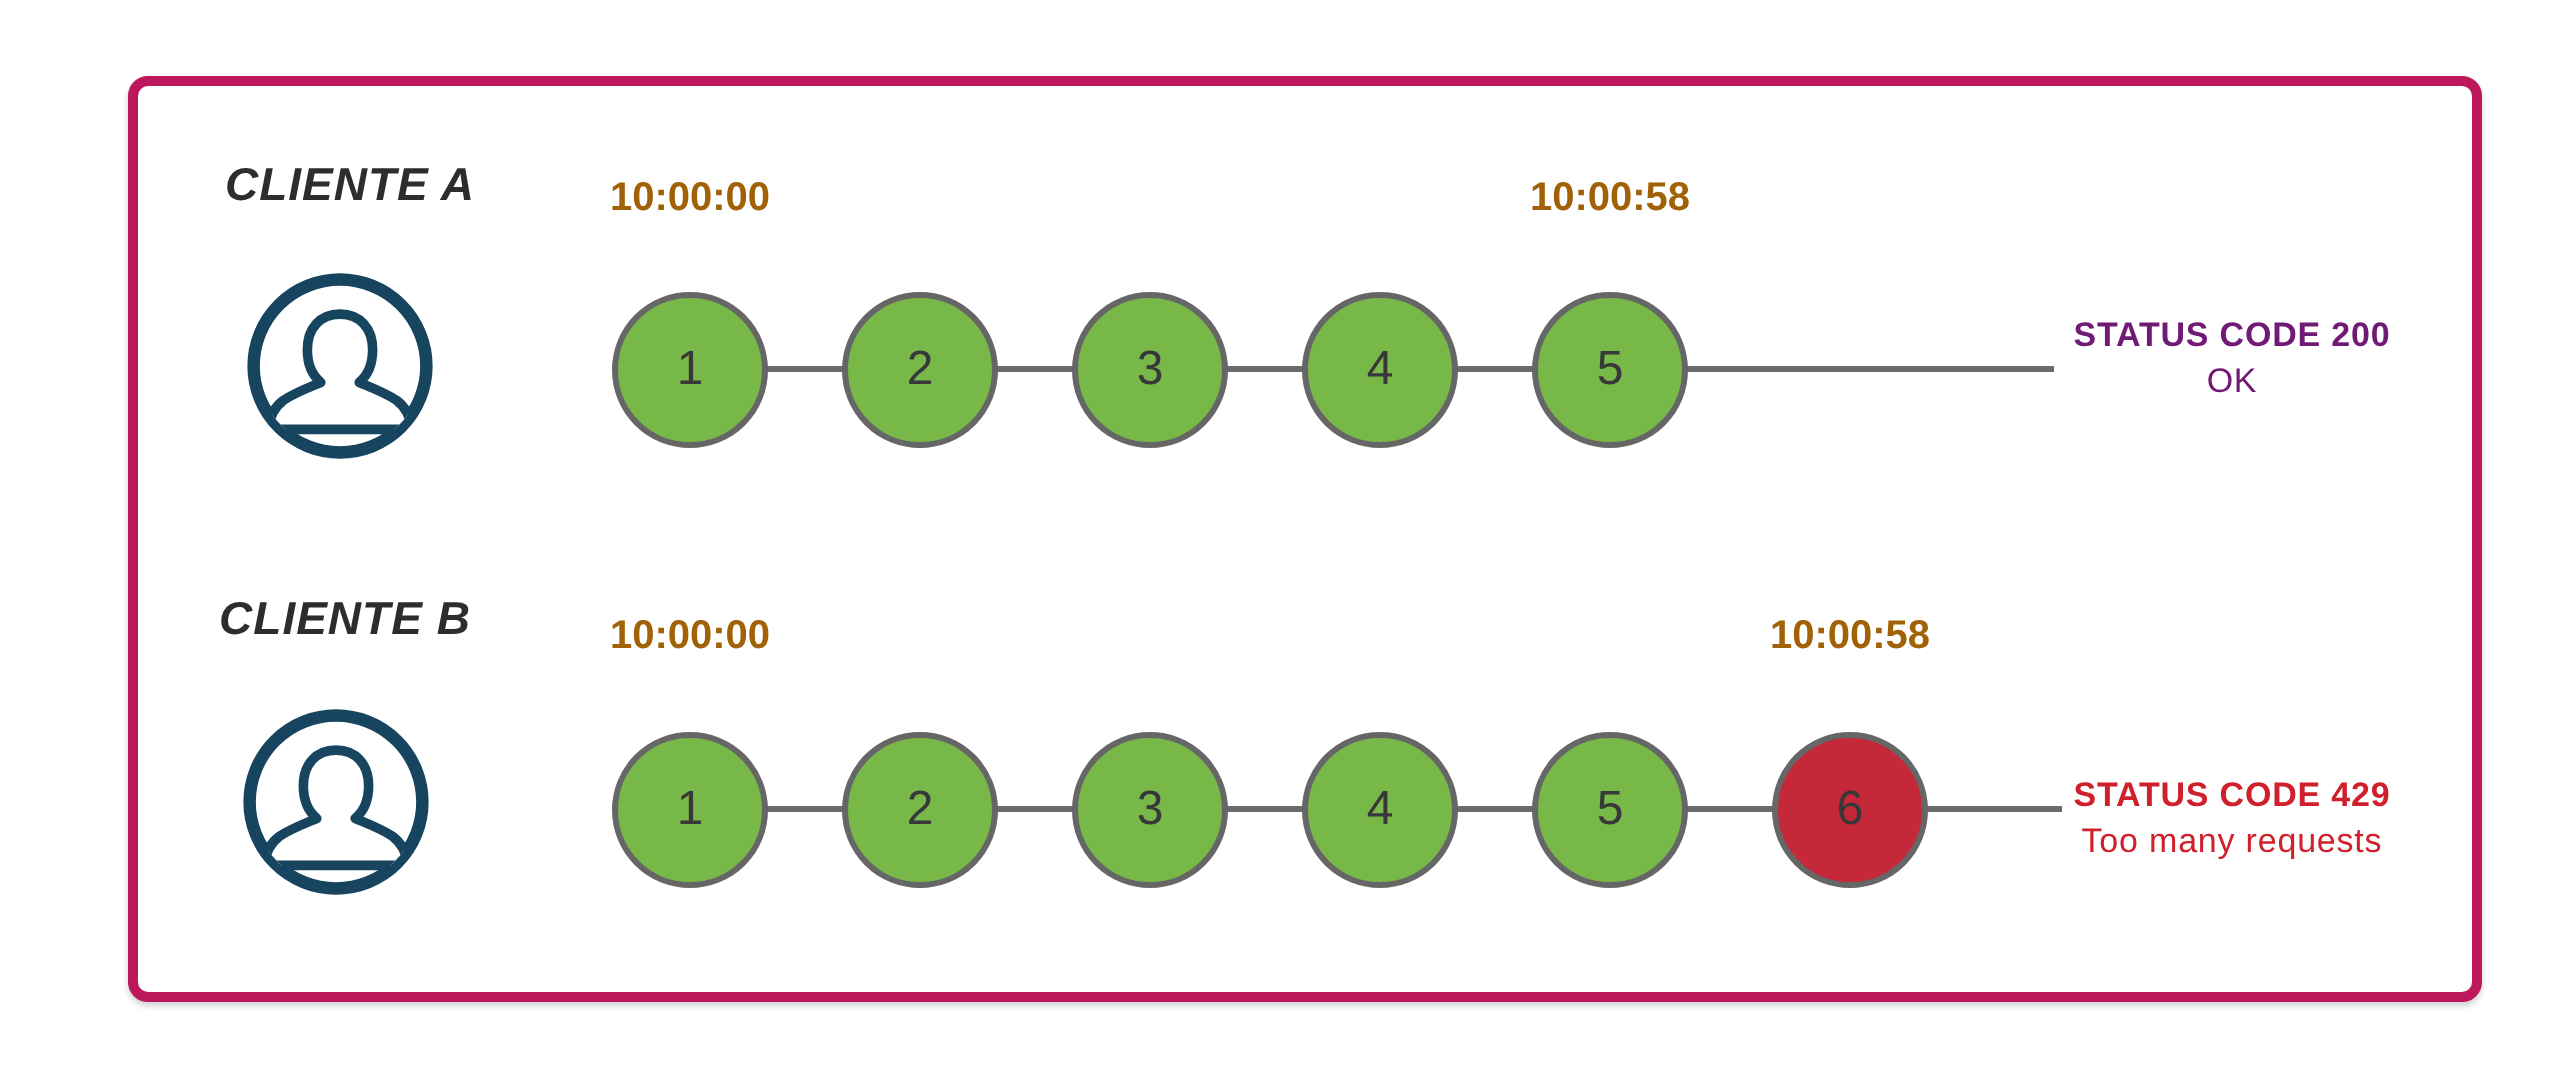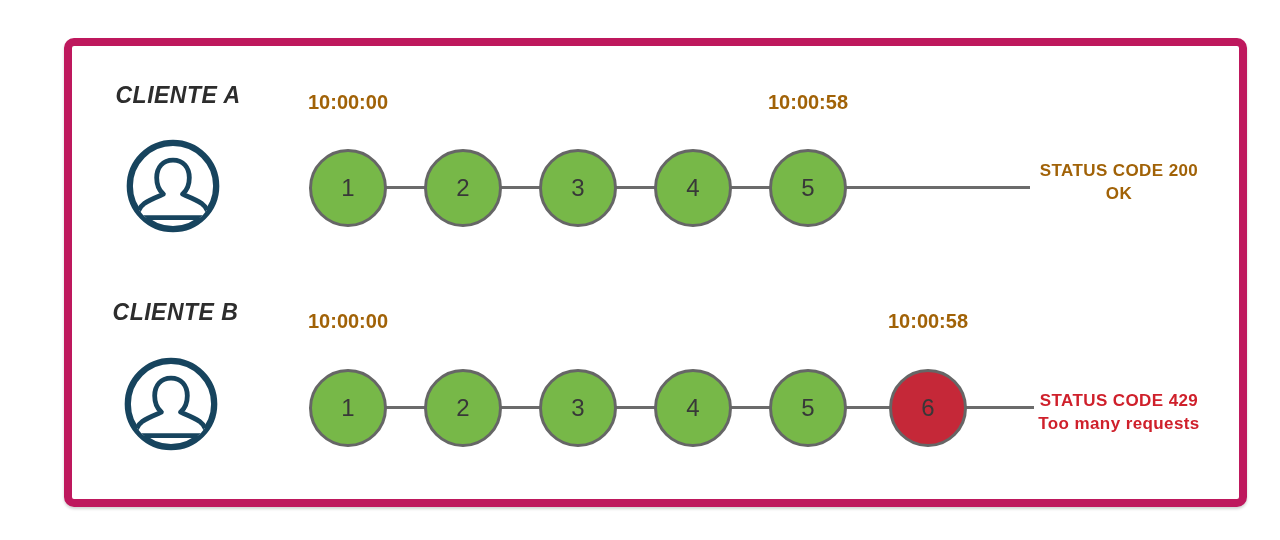--- a/index.html
+++ b/index.html
@@ -14,21 +14,21 @@
     height: 540px;
     background: #ffffff;
     overflow: hidden;
   }
   .panel {
     position: absolute;
     left: 64px;
     top: 38px;
     width: 1167px;
     height: 453px;
-    border: 8px solid #be185d;
+    border: 5px solid #be185d;
     border-radius: 10px;
     background: #ffffff;
     box-shadow: 0 2px 3px rgba(0,0,0,0.18);
   }
   .abs { position: absolute; }
   .client-label {
     font-size: 23px;
     font-weight: bold;
     font-style: italic;
     letter-spacing: 0.5px;
@@ -62,24 +62,24 @@
   }
   .req-circle.ok { background: #77b848; }
   .req-circle.blocked { background: #c52838; }
   .status-block {
     text-align: center;
     font-size: 17px;
     line-height: 23px;
     letter-spacing: 0.4px;
     white-space: nowrap;
   }
-  .status-block.ok { color: #a16207; text-align: center; }
+  .status-block.ok { color: #701a75; text-align: center; }
   .status-block.blocked { color: #cf202b; margin-top: 12px; }
   .status-line1 { font-weight: bold; }
-  .status-line2 { font-weight: bold; }
+  .status-line2 { font-weight: normal; }
 </style>
 </head>
 <body>
 
 <div class="stage">
   <div class="panel">
 
     <div class="abs client-label" style="left:31px; top:36px; width:150px;">CLIENTE A</div>
 
     <div class="abs timestamp" style="left:216px; top:45px;">10:00:00</div>

